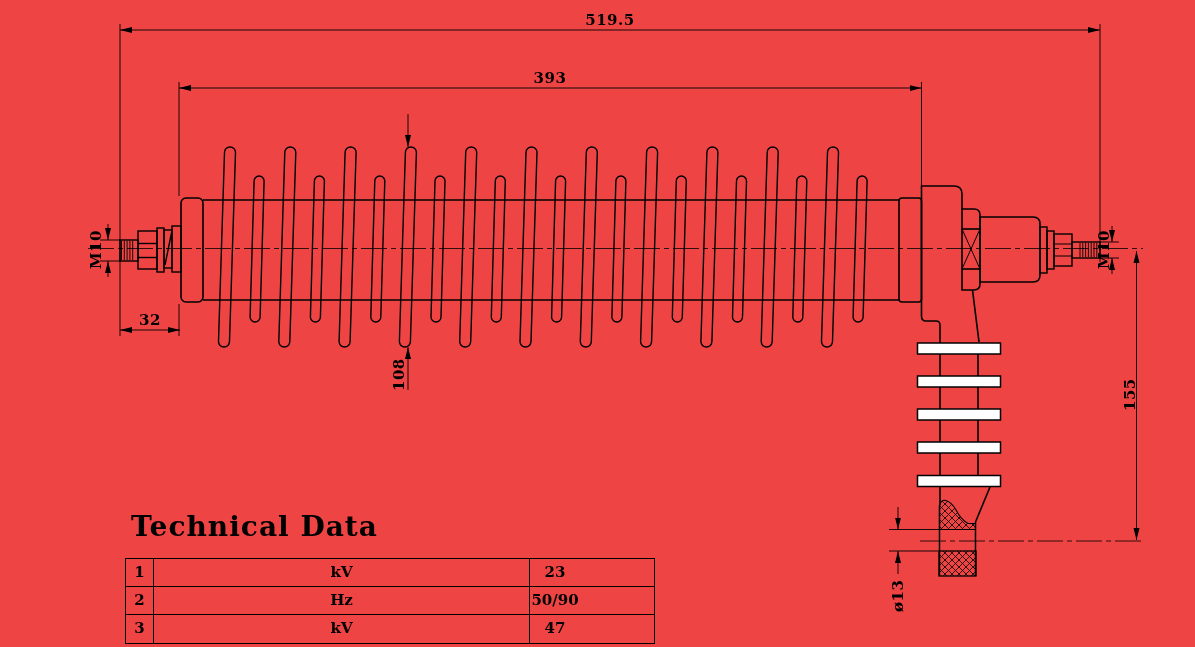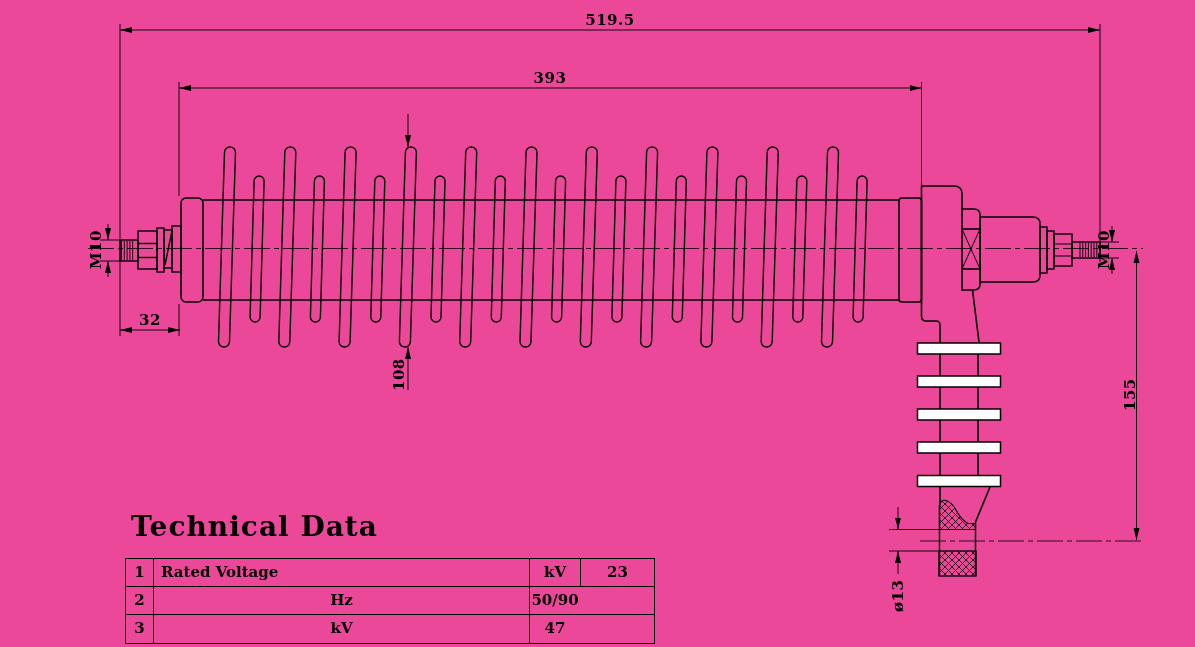--- a/index.html
+++ b/index.html
@@ -1,17 +1,17 @@
 <!DOCTYPE html>
 <html><head>
 <meta charset="utf-8">
 <style>
   html,body{margin:0;padding:0;background:#fff;}
   #canvas{
-    position:relative;width:1195px;height:647px;background:#ec4899;
+    position:relative;width:1195px;height:647px;background:#ef4444;
     font-family:"DejaVu Serif", serif; color:#000; overflow:hidden;
   }
   #dwg{position:absolute;left:0;top:0;}
   .dim-text{font-family:"DejaVu Serif",serif;font-weight:700;font-size:15px;fill:#000;letter-spacing:0.5px;}
   .title{
     position:absolute;left:131px;top:510px;font-size:28px;font-weight:700;
     letter-spacing:1px;white-space:nowrap;
   }
   .tbl{
     position:absolute;left:125px;top:558px;border:1.6px solid #000;
@@ -175,21 +175,20 @@
       <text class="dim-text" transform="translate(1134.5,411) rotate(-90)">155</text>
       <text class="dim-text" transform="translate(903,612) rotate(-90)">ø13</text>
     </g>
   </svg>
 
   <div class="title">Technical Data</div>
 
   <div class="tbl">
     <div class="trow">
       <div class="tc">1</div>
-      <div class="tc desc">Rated Voltage</div>
       <div class="tc">kV</div>
       <div class="tc">23</div>
     </div>
     <div class="trow">
       <div class="tc">2</div>
       <div class="tc">Hz</div>
       <div class="tc">50/90</div>
     </div>
     <div class="trow">
       <div class="tc">3</div>

